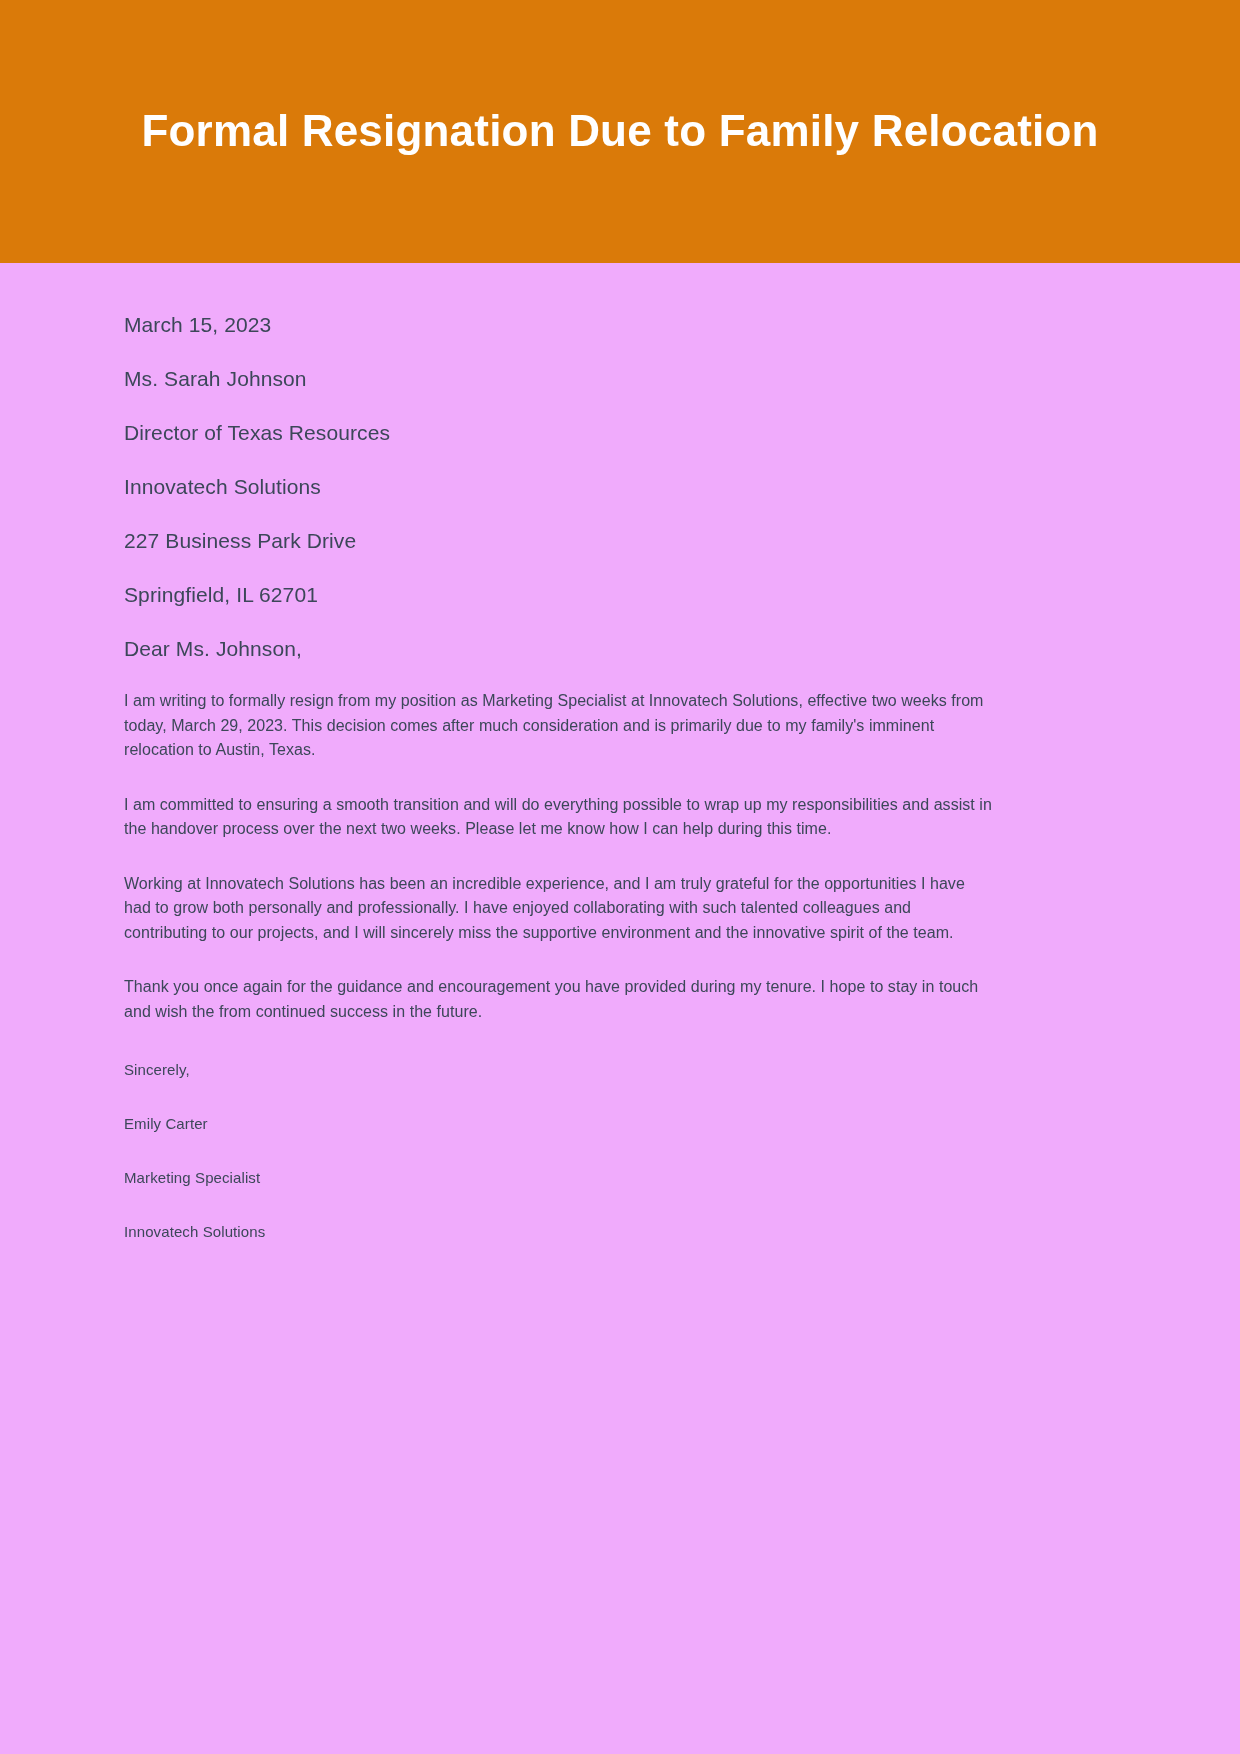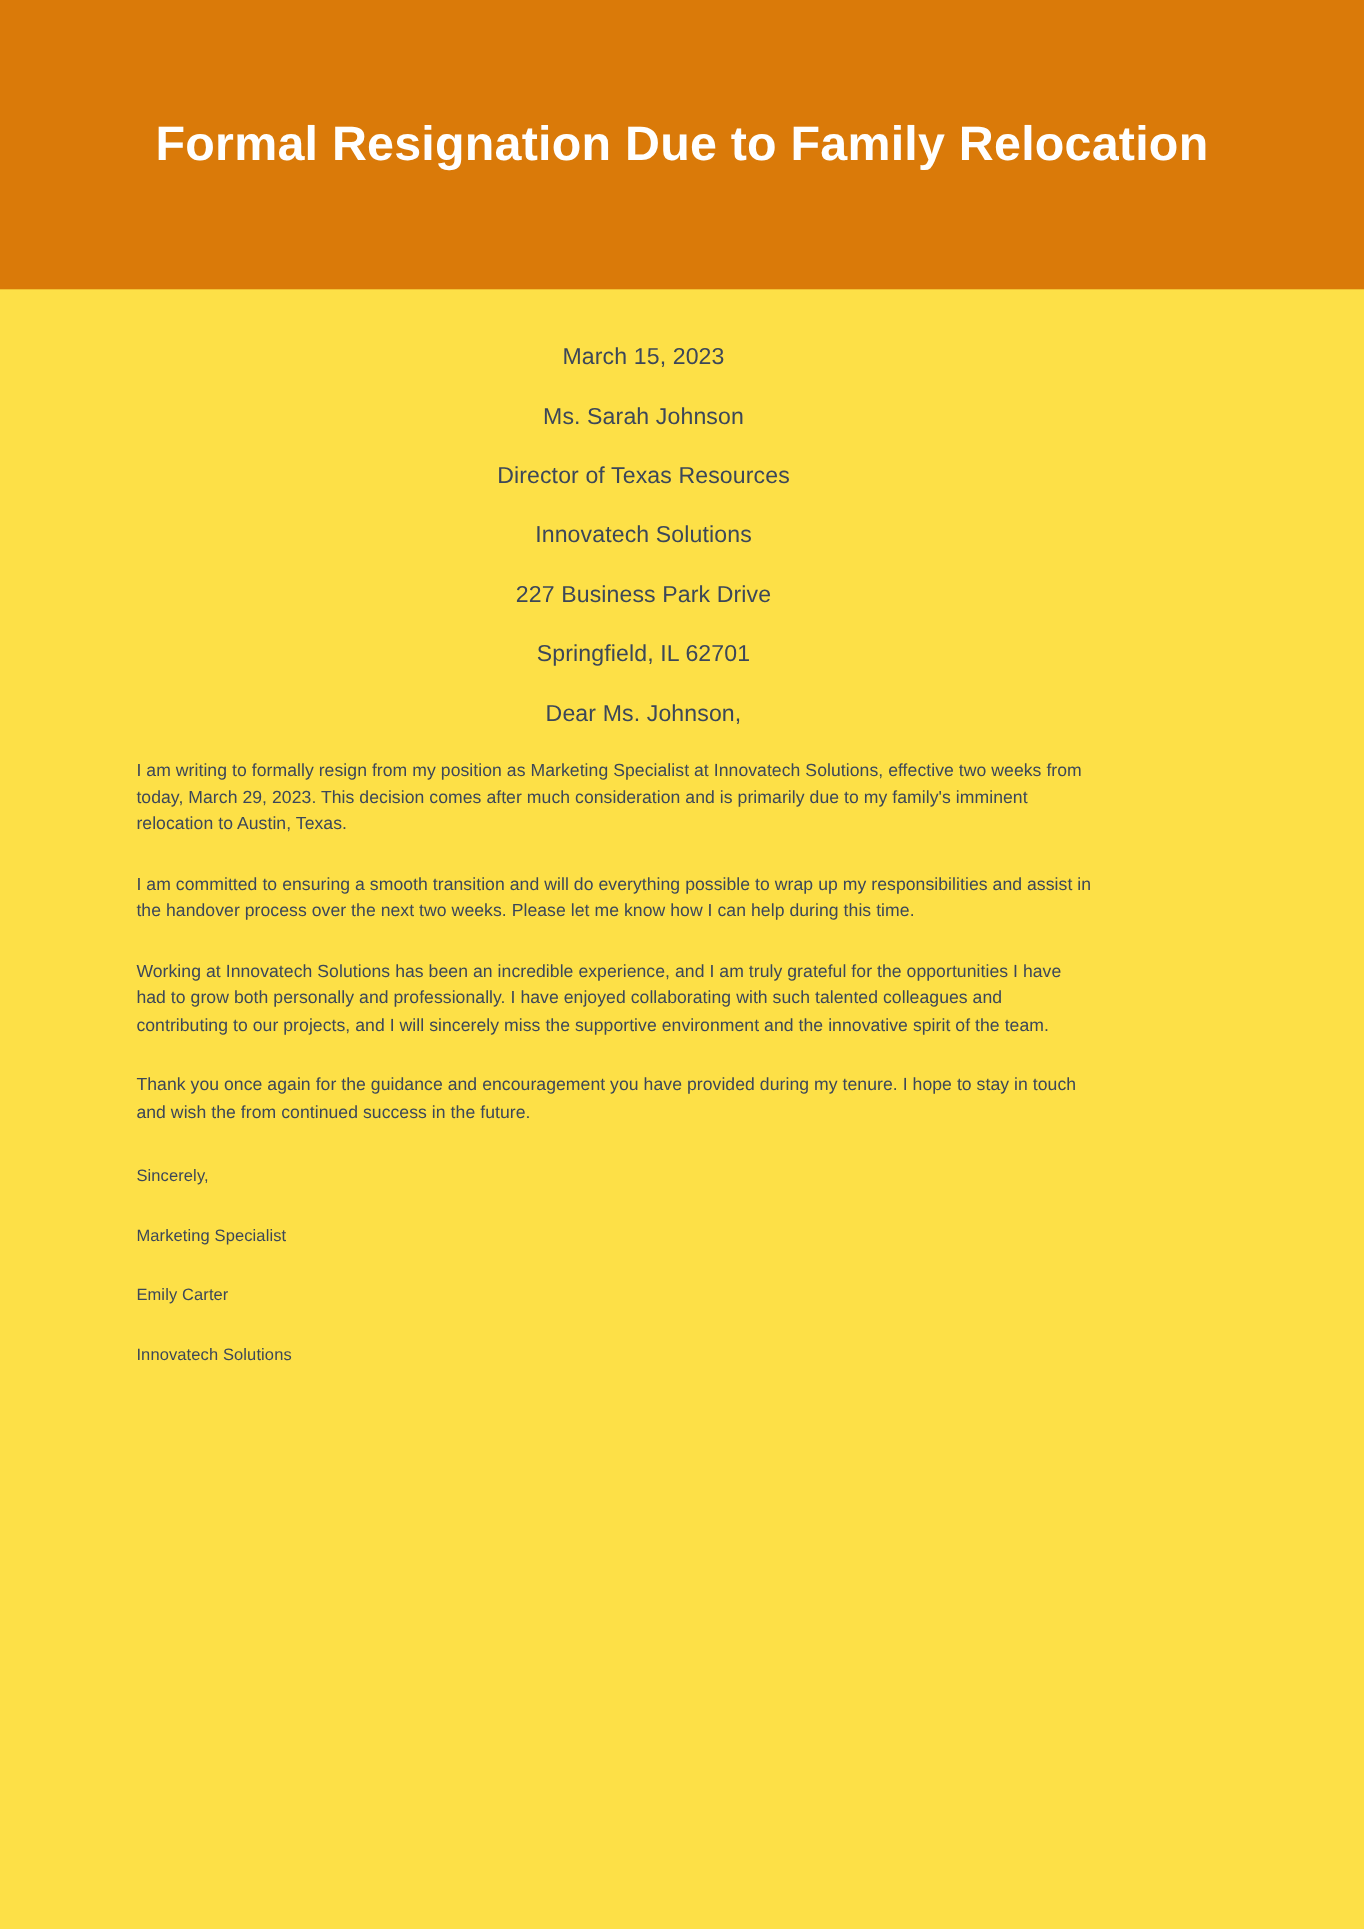--- a/index.html
+++ b/index.html
@@ -10,21 +10,21 @@
     width: 1240px;
     height: 1754px;
     background: #fdfbeb;
     font-family: "Liberation Sans", sans-serif;
     overflow: hidden;
   }
   .page {
     position: relative;
     width: 1240px;
     height: 1754px;
-    background: #fde047;
+    background: #f0abfc;
   }
   .header-band {
     width: 1240px;
     height: 263px;
     background: #da7a09;
     display: flex;
     align-items: center;
     justify-content: center;
     box-sizing: border-box;
   }
@@ -44,24 +44,23 @@
     box-sizing: border-box;
     width: 1240px;
   }
   .spacer-top {
     height: 48px;
   }
   .line {
     color: #3c4759;
     font-size: 21px;
     line-height: 27px;
-    margin: 0 0 27px 16px;
+    margin: 0 0 27px 0;
     letter-spacing: 0.1px;
     max-width: 890px;
-    text-align: center;
   }
   .para {
     color: #3c4759;
     font-size: 16px;
     line-height: 24.5px;
     margin: 0 0 30px 0;
     letter-spacing: 0.05px;
     max-width: 868px;
     text-align: left;
   }
@@ -105,20 +104,20 @@
     <p class="para">I am writing to formally resign from my position as Marketing Specialist at Innovatech Solutions, effective two weeks from today, March 29, 2023. This decision comes after much consideration and is primarily due to my family's imminent relocation to Austin, Texas.</p>
 
     <p class="para">I am committed to ensuring a smooth transition and will do everything possible to wrap up my responsibilities and assist in the handover process over the next two weeks. Please let me know how I can help during this time.</p>
 
     <p class="para">Working at Innovatech Solutions has been an incredible experience, and I am truly grateful for the opportunities I have had to grow both personally and professionally. I have enjoyed collaborating with such talented colleagues and contributing to our projects, and I will sincerely miss the supportive environment and the innovative spirit of the team.</p>
 
     <p class="para last-block">Thank you once again for the guidance and encouragement you have provided during my tenure. I hope to stay in touch and wish the from continued success in the future.</p>
 
     <p class="sig-line">Sincerely,</p>
 
+    <p class="sig-line">Emily Carter</p>
+
     <p class="sig-line">Marketing Specialist</p>
-
-    <p class="sig-line">Emily Carter</p>
 
     <p class="sig-line">Innovatech Solutions</p>
   </div>
 
 </div>
 
 </body></html>

